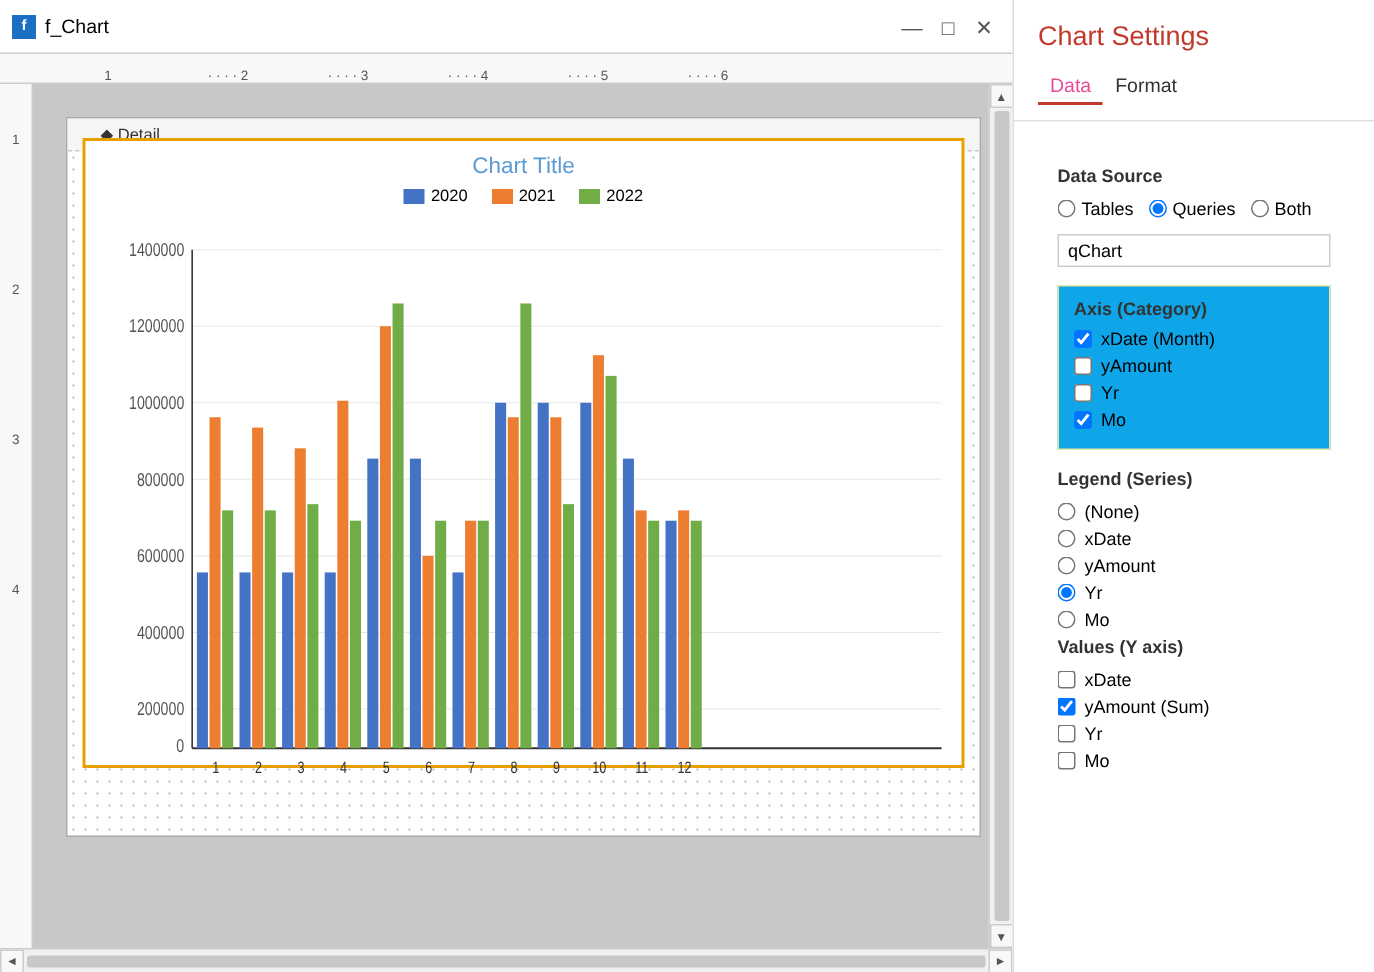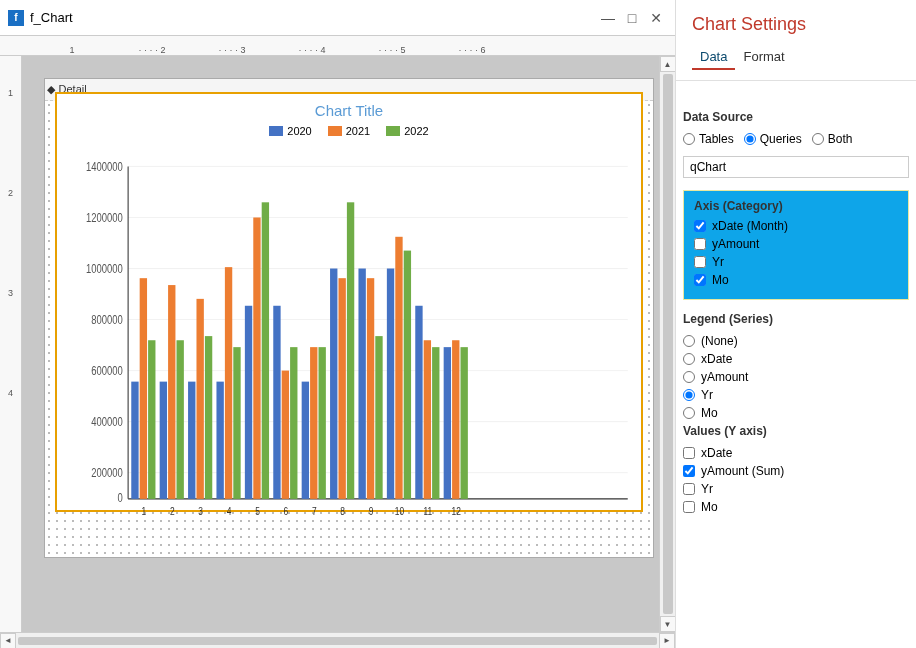--- a/index.html
+++ b/index.html
@@ -153,21 +153,21 @@
       margin: 20px 0 0 20px;
       border: 1px solid #aaa;
       width: 610px;
       height: 480px;
       overflow: hidden;
     }
 
     .form-header {
       background: #f5f5f5;
       border-bottom: 1px dashed #ccc;
-      padding: 3px 2px;
+      padding: 3px 22px;
       font-size: 11px;
       color: #333;
       height: 22px;
       display: flex;
       align-items: center;
     }
 
     .dot-grid {
       position: absolute;
       top: 22px;
@@ -298,27 +298,27 @@
 
     .settings-tab {
       padding: 4px 8px;
       font-size: 13px;
       cursor: pointer;
       color: #333;
       border-bottom: 2px solid transparent;
     }
 
     .settings-tab.active {
-      color: #0c4a6e;
+      color: #ec4899;
       border-bottom: 2px solid #c0392b;
       text-align: center;
     }
 
     .settings-body {
-      padding: 12px 7px;
+      padding: 12px 29px;
       flex: 1;
       overflow-y: auto;
     }
 
     .section-label {
       font-size: 12px;
       font-weight: 600;
       color: #333;
       margin-bottom: 8px;
     }

